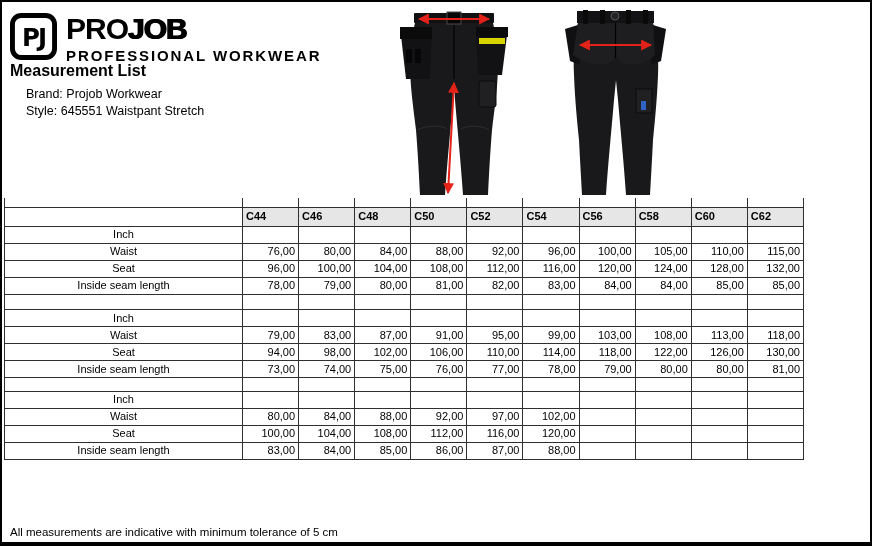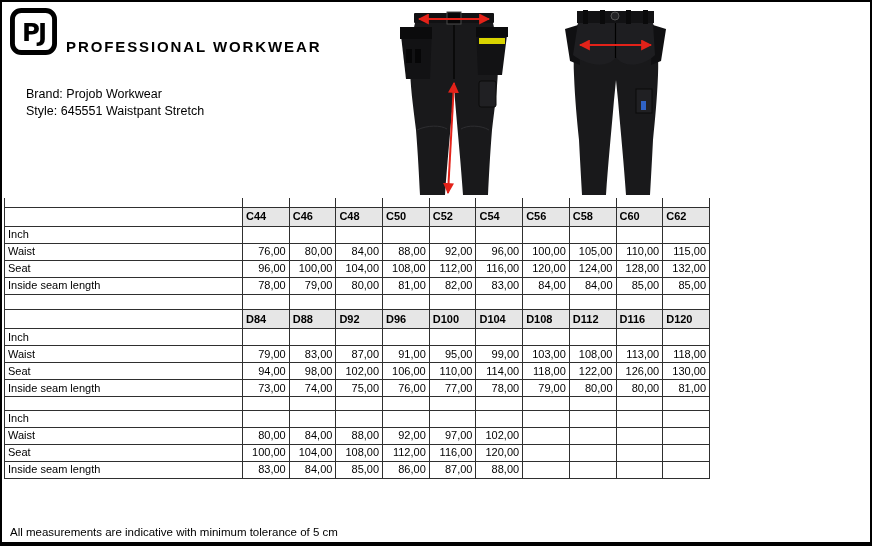--- a/index.html
+++ b/index.html
@@ -1,68 +1,70 @@
 <!DOCTYPE html>
 <html><head>
 <meta charset="utf-8">
 <style>
   html,body{margin:0;padding:0;background:#fff;}
   body{width:872px;height:546px;position:relative;font-family:"Liberation Sans",sans-serif;color:#000;overflow:hidden;}
   .page{position:absolute;inset:0;border:2px solid #000;border-bottom-width:4px;box-sizing:border-box;background:#fff;}
 
   
-  .logo{position:absolute;left:8px;top:6px;display:flex;align-items:flex-end;gap:9px;}
+  .logo{position:absolute;left:8px;top:6px;display:flex;align-items:center;gap:9px;}
   .logo-icon{width:47px;height:47px;display:block;}
   .logo-word{font-size:30px;font-weight:700;letter-spacing:-1px;line-height:1;margin-top:6px;}
   .logo-word .heavy{text-shadow:0.7px 0 0 #000,-0.7px 0 0 #000;}
   .logo-tagline{font-size:15px;font-weight:700;letter-spacing:1.9px;margin-top:3px;white-space:nowrap;}
 
   
   .doc-title{position:absolute;left:8px;top:60px;font-size:16px;font-weight:700;}
   .doc-line{position:absolute;left:8px;font-size:12.5px;margin-left:16px;}
   .doc-line.brand{top:85px;}
   .doc-line.style{top:102px;}
 
   
   .pants{position:absolute;top:3px;}
   .pants.front{left:381px;width:142px;height:196px;}
   .pants.back{left:550px;width:127px;height:196px;}
 
   
   .tables{position:absolute;left:2px;top:196px;width:868px;}
-  table.mtable{border-collapse:collapse;table-layout:fixed;width:706px;}
+  table.mtable{border-collapse:collapse;table-layout:fixed;width:800px;}
   .mtable td,.mtable th{border:1px solid #2f2f2f;font-size:11px;line-height:1;height:17px;
       padding:0 3px;box-sizing:border-box;white-space:nowrap;overflow:hidden;font-weight:400;text-align:left;}
   .mtable .spacer td{border-top-style:none;border-bottom-style:none;}
   .t1 .spacer td{height:9px;}
   .t2 .spacer td{height:15px;}
   .t3 .spacer td{height:13px;}
   .mtable .spacer td:first-child{width:238px;}
   .mtable .head th{background:#e6e6e6;font-weight:700;height:19px;}
   .mtable .head td.corner{background:#fff;height:19px;}
   .mtable td.val{text-align:right;}
-  .mtable td.lbl{text-align:left;}
+  .mtable td.lbl{text-align:center;}
 
   .footer-note{position:absolute;left:8px;top:524px;font-size:11.5px;}
 </style>
 </head>
 <body>
 
 <div class="page">
 
   <div class="logo">
     <svg class="logo-icon" viewBox="0 0 48 48">
       <rect x="2.5" y="2.5" width="43" height="43" rx="9" fill="none" stroke="#000" stroke-width="5"></rect>
       <text x="24" y="33.5" text-anchor="middle" font-family="DejaVu Sans, sans-serif" font-size="25" font-weight="bold" letter-spacing="-2" fill="#000">PJ</text>
     </svg>
     <div>
+      <div class="logo-word"><span>PRO</span><span class="heavy">JOB</span></div>
       <div class="logo-tagline">PROFESSIONAL WORKWEAR</div>
     </div>
   </div>
 
+  <div class="doc-title">Measurement List</div>
   <div class="doc-line brand">Brand: Projob Workwear</div>
   <div class="doc-line style">Style: 645551 Waistpant Stretch</div>
 
   <svg class="pants front" viewBox="0 0 142 196">
     <defs>
       <marker id="arr" viewBox="0 0 10 10" refX="9" refY="5" markerWidth="5.5" markerHeight="5.5" orient="auto-start-reverse">
         <path d="M0 0 L10 5 L0 10 z" fill="#e32219"></path>
       </marker>
     </defs>
 
@@ -203,33 +205,20 @@
             <td></td>
             <td></td>
             <td></td>
             <td></td>
             <td></td>
             <td></td>
             <td></td>
             <td></td>
             <td></td>
           </tr>
-          <tr class="head">
-            <td class="corner"></td>
-            <th>D84</th>
-            <th>D88</th>
-            <th>D92</th>
-            <th>D96</th>
-            <th>D100</th>
-            <th>D104</th>
-            <th>D108</th>
-            <th>D112</th>
-            <th>D116</th>
-            <th>D120</th>
-          </tr>
           <tr>
             <td class="lbl">Inch</td>
             <td class="val"></td>
             <td class="val"></td>
             <td class="val"></td>
             <td class="val"></td>
             <td class="val"></td>
             <td class="val"></td>
             <td class="val"></td>
             <td class="val"></td>

